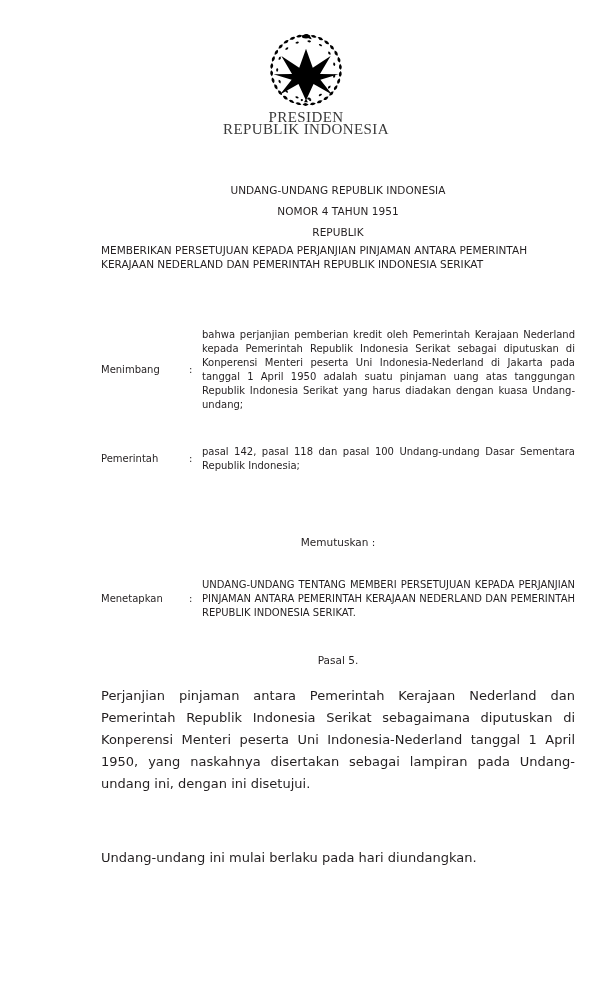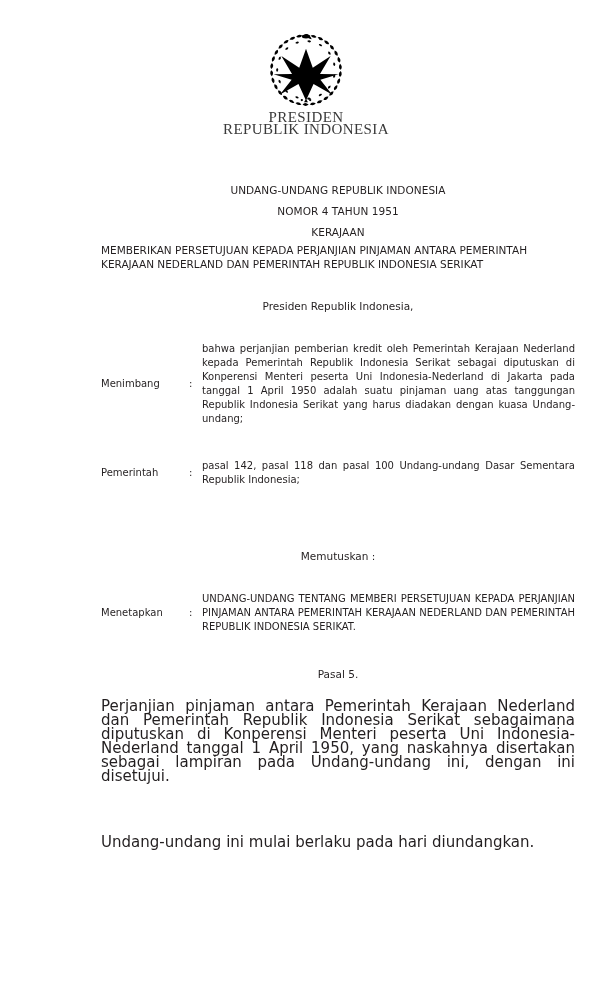--- a/index.html
+++ b/index.html
@@ -80,22 +80,22 @@
     width: 13px;
     flex: 0 0 13px;
   }
   .clause .bdy {
     flex: 1 1 auto;
     text-align: justify;
     text-justify: inter-word;
   }
 
   .para {
-    font-size: 15px;
-    line-height: 14px;
+    font-size: 13px;
+    line-height: 22px;
     text-align: justify;
     text-justify: inter-word;
   }
 
   
   .sp-title-top { height: 180px; }
   .sp-c { height: 28px; }
   .sp-e { height: 29px; }
   .sp-f { height: 29px; }
   .sp-i { height: 33px; }
@@ -277,27 +277,26 @@
   </div>
 </div>
 
 <div id="doc">
 
   <div class="sp-title-top"></div>
 
   <div>
     <div class="ttl">UNDANG-UNDANG REPUBLIK INDONESIA</div>
     <div class="ttl">NOMOR 4 TAHUN 1951</div>
-    <div class="ttl">KERAJAAN</div>
+    <div class="ttl">REPUBLIK</div>
     <div id="title-main">MEMBERIKAN PERSETUJUAN KEPADA PERJANJIAN PINJAMAN ANTARA PEMERINTAH KERAJAAN NEDERLAND DAN PEMERINTAH REPUBLIK INDONESIA SERIKAT</div>
   </div>
 
   <div class="sp-c"></div>
 
-  <div class="centered-line">Presiden Republik Indonesia,</div>
 
   <div class="sp-e"></div>
 
   <div class="clause">
     <div class="lbl">Menimbang</div>
     <div class="col">:</div>
     <div class="bdy">bahwa perjanjian pemberian kredit oleh Pemerintah Kerajaan Nederland kepada Pemerintah Republik Indonesia Serikat sebagai diputuskan di Konperensi Menteri peserta Uni Indonesia-Nederland di Jakarta pada tanggal 1 April 1950 adalah suatu pinjaman uang atas tanggungan Republik Indonesia Serikat yang harus diadakan dengan kuasa Undang- undang;</div>
   </div>
 
   <div class="sp-i"></div>

